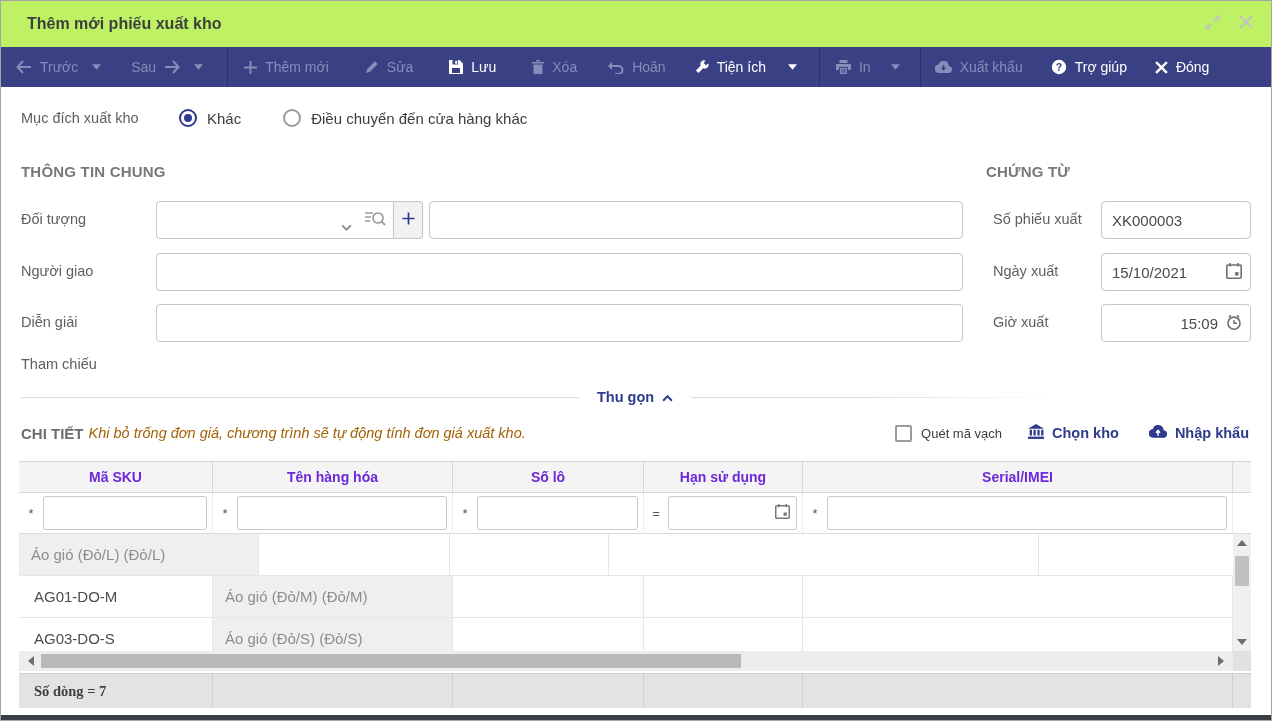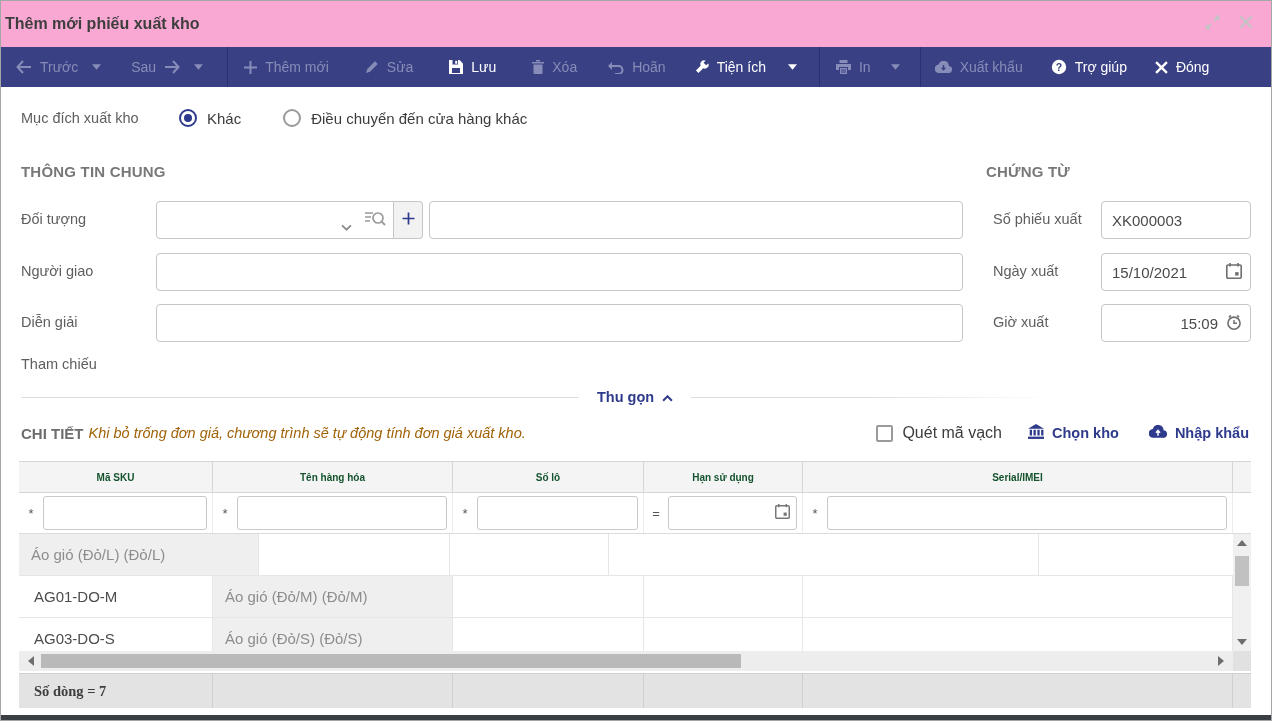--- a/index.html
+++ b/index.html
@@ -7,22 +7,22 @@
   body {
     font-family: "Liberation Sans", "DejaVu Sans", sans-serif;
     background:#fff; overflow:hidden;
   }
   .dialog {
     position:relative; width:1272px; height:721px;
     border:1px solid #a6a6a6; background:#fff;
   }
   
   .titlebar {
-    height:46px; background:#f9a8d4; position:relative;
-    display:flex; align-items:center; padding:0 4px;
+    height:46px; background:#bef264; position:relative;
+    display:flex; align-items:center; padding:0 26px;
   }
   .titlebar .title { font-size:16px; font-weight:bold; color:#3e3e3e; }
   .titlebar .win-btns { position:absolute; right:16px; top:0; height:100%; display:flex; align-items:center; gap:16px; color:#c3c3c3; }
   .win-btn { width:18px; height:18px; display:flex; align-items:center; justify-content:center; cursor:pointer; }
   
   .toolbar {
     height:40px; background:#3a4084; display:flex; align-items:center;
     color:#878cb8; font-size:14px; white-space:nowrap;
   }
   .tb-item { display:flex; align-items:center; gap:8px; cursor:pointer; }
@@ -62,28 +62,28 @@
   
   .collapse { position:absolute; left:20px; right:22px; top:386px; height:20px; display:flex; align-items:center; }
   .collapse .line-l { flex:1 1 0; height:1px; background:#dedede; }
   .collapse .line-r { flex:1 1 0; height:1px; background:linear-gradient(to right,#dedede 0%,#dedede 32%,rgba(222,222,222,0) 65%); }
   .collapse .lbl { display:flex; align-items:center; gap:8px; margin:0 18px; color:#2e3a8c; font-weight:bold; font-size:14.5px; cursor:pointer; }
   
   .detailbar { position:absolute; left:20px; right:22px; top:416px; height:32px; display:flex; align-items:center; }
   .detailbar .d-title { font-size:15px; font-weight:bold; color:#6d6d6d; }
   .detailbar .d-note { font-size:14.5px; font-style:italic; color:#a16207; margin-left:5px; }
   .detailbar .spacer { flex:1; }
-  .chk-group { display:flex; align-items:center; gap:9px; font-size:16px; color:#3c3c3c; cursor:pointer; }
+  .chk-group { display:flex; align-items:center; gap:9px; font-size:13px; color:#3c3c3c; cursor:pointer; }
   .chk { width:17px; height:17px; border:2px solid #9a9a9a; border-radius:2px; background:#fff; }
   .link-btn { display:flex; align-items:center; gap:8px; color:#2e3a8c; font-weight:bold; font-size:14.5px; cursor:pointer; }
   .link-btn.m1 { margin-left:26px; } .link-btn.m2 { margin-left:30px; }
   
   .grid { position:absolute; left:18px; top:460px; width:1232px; }
   .thead { display:flex; height:32px; background:#f4f4f4; border-top:1px solid #d6d6d6; border-bottom:1px solid #d6d6d6; }
-  .th { font-size:10px; font-weight:bold; color:#14532d; display:flex; align-items:center; justify-content:center; border-right:1px solid #d6d6d6; cursor:pointer; }
+  .th { font-size:14px; font-weight:bold; color:#6d28d9; display:flex; align-items:center; justify-content:center; border-right:1px solid #d6d6d6; cursor:pointer; }
   .w0{width:194px}.w1{width:240px}.w2{width:191px}.w3{width:159px}.w4{width:430px}.w5{width:18px;border-right:none}
   .tfilter { display:flex; height:41px; background:#fff; border-bottom:1px solid #dcdcdc; }
   .fc { display:flex; align-items:center; border-right:1px solid #ececec; }
   .fc .op { width:24px; text-align:center; font-size:13px; color:#555; }
   .fc .fin-wrap { flex:1; position:relative; padding:3px 5px 3px 0; height:100%; }
   .fc .fin { width:100%; height:100%; border:1px solid #c9c9c9; border-radius:3px; font-family:inherit; font-size:14px; color:#444; padding:0 8px; outline:none; }
   .fc .cal { position:absolute; right:12px; top:11px; color:#787878; }
   .fc.extra { border-right:none; }
   .tbody { position:relative; height:117px; overflow:hidden; background:#fff; }
   .trow { display:flex; height:42px; border-bottom:1px solid #e6e6e6; background:#fff; cursor:pointer; }

